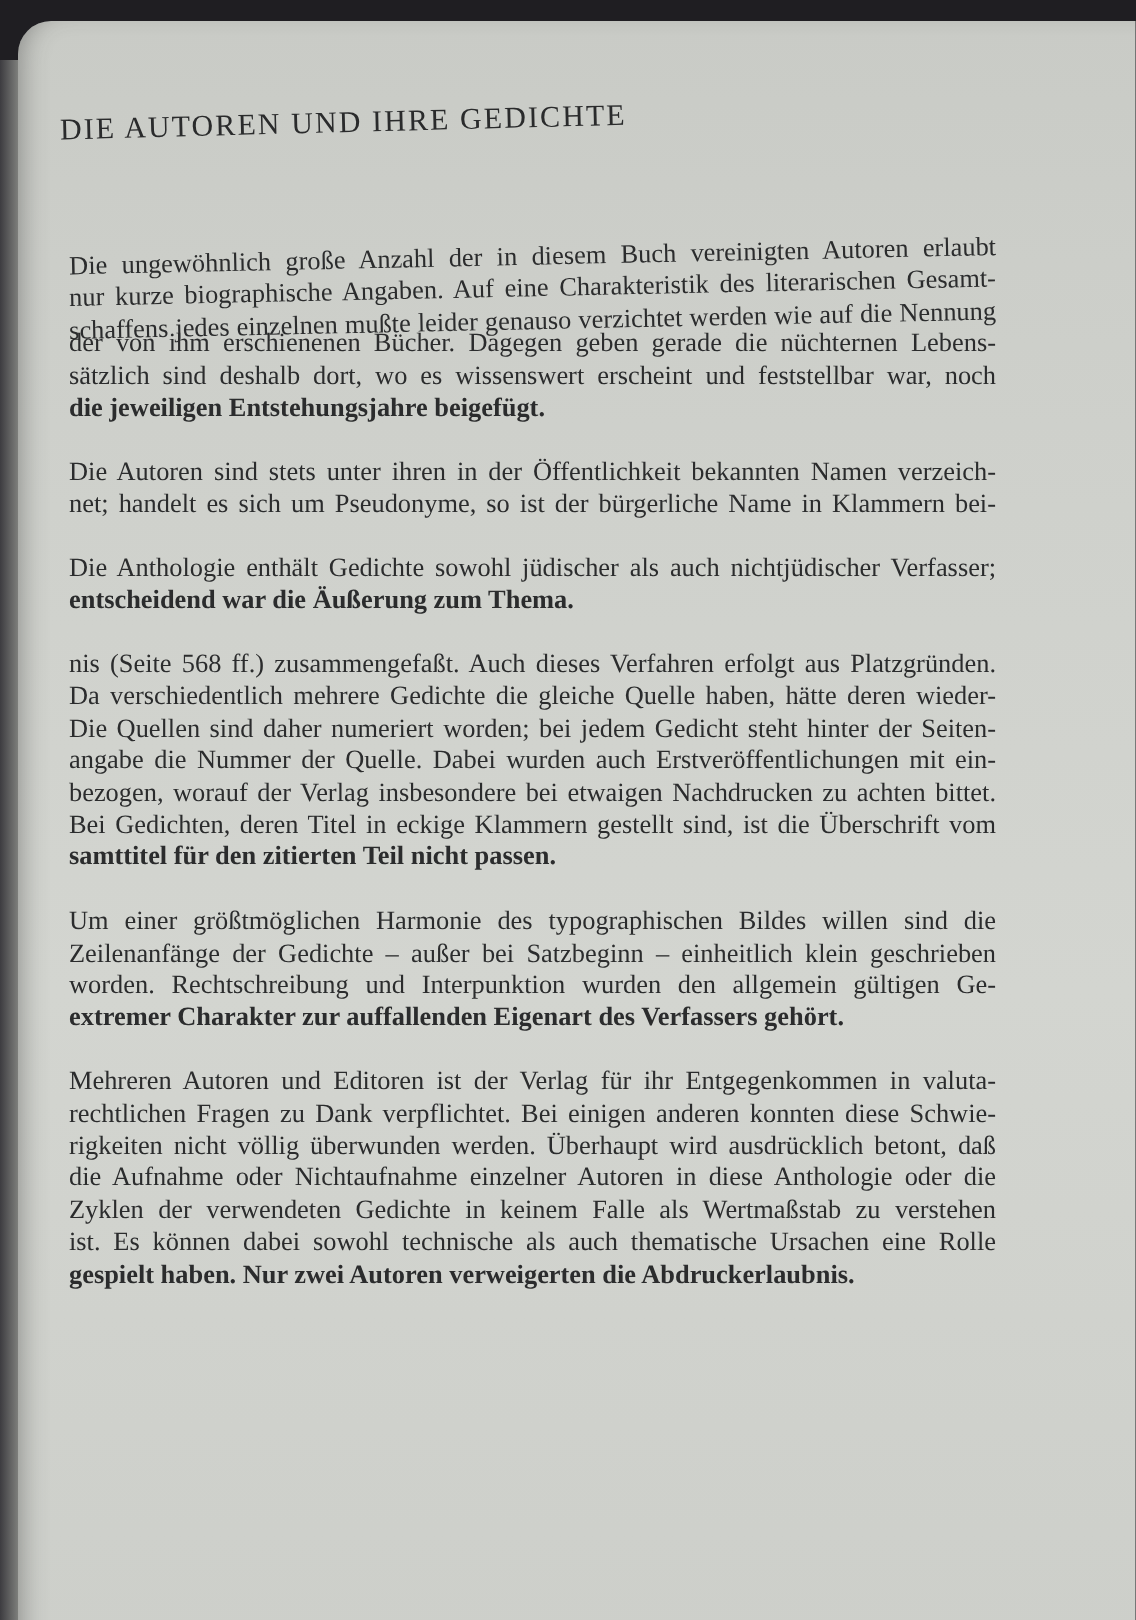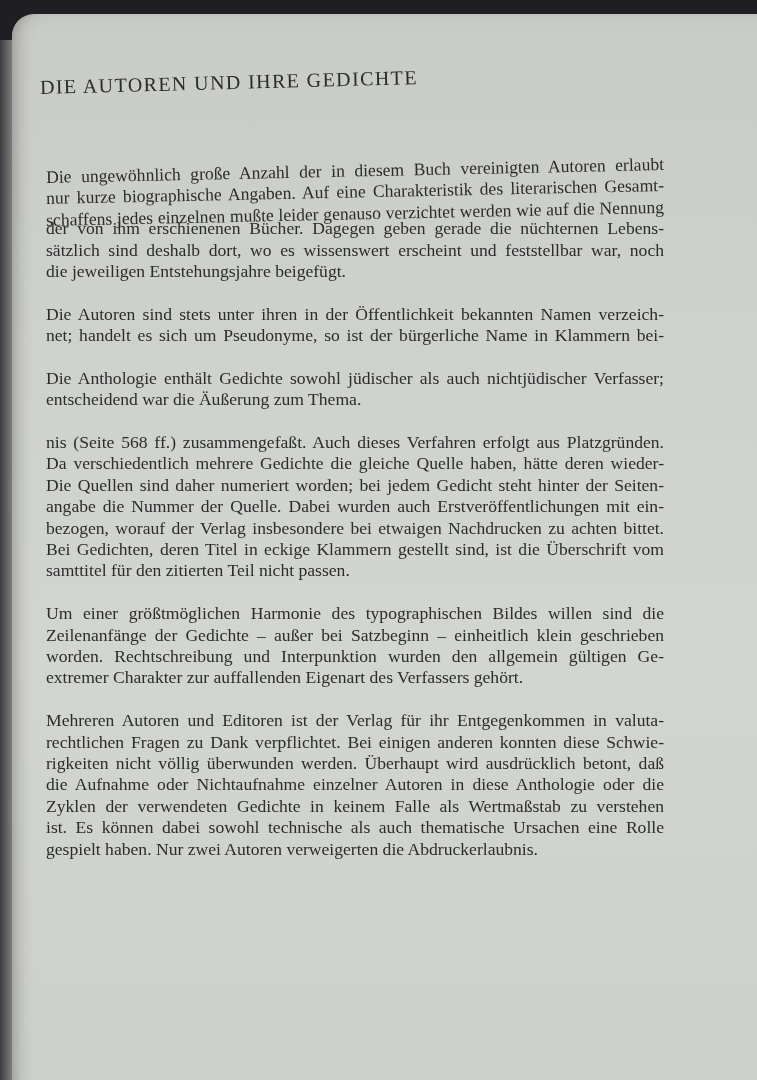--- a/index.html
+++ b/index.html
@@ -60,20 +60,21 @@
     }
     .line {
       display: block;
       text-align: justify;
       text-align-last: justify;
       white-space: nowrap;
       height: 21.4px;
     }
     .line.last {
       text-align-last: left;
+      font-weight: bold;
     }
     .line.curl { transform: rotate(-1.2deg); transform-origin: right center; }
   </style>
 </head>
 <body>
 
 <div class="page-left-shade"></div>
 <div class="page">
   <div class="heading">DIE AUTOREN UND IHRE GEDICHTE</div>
 

